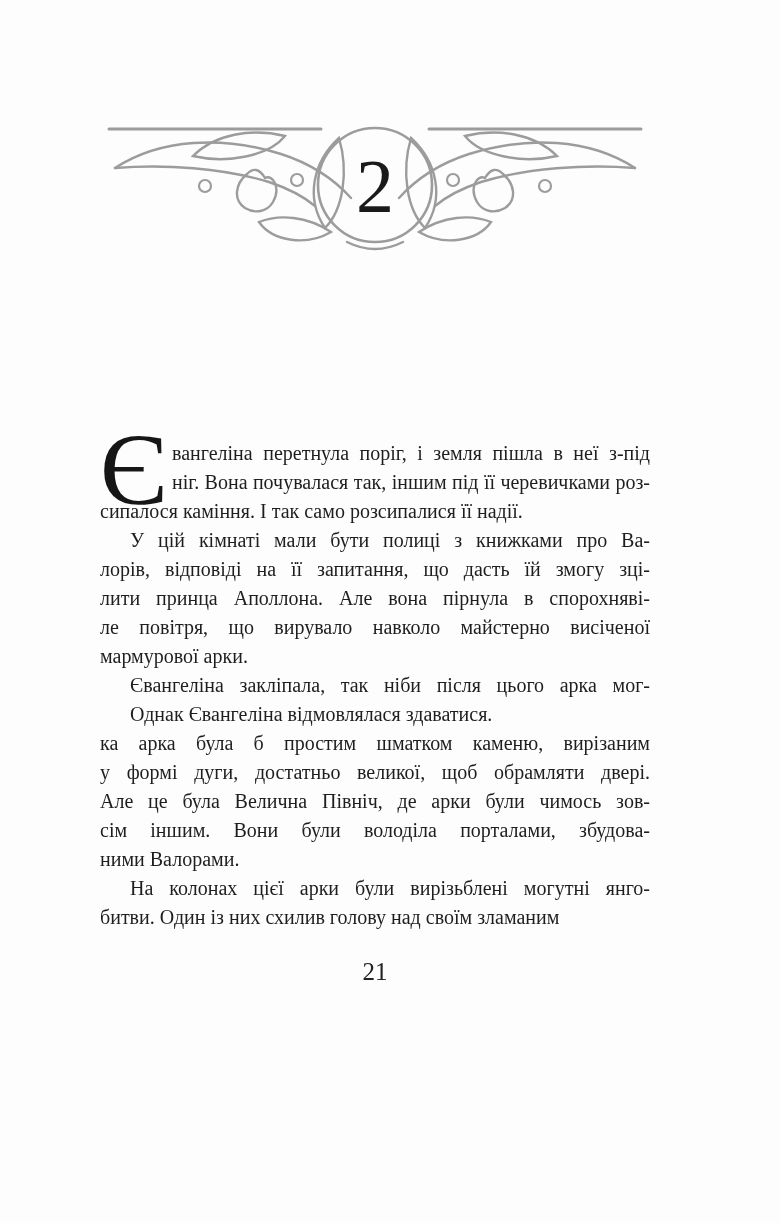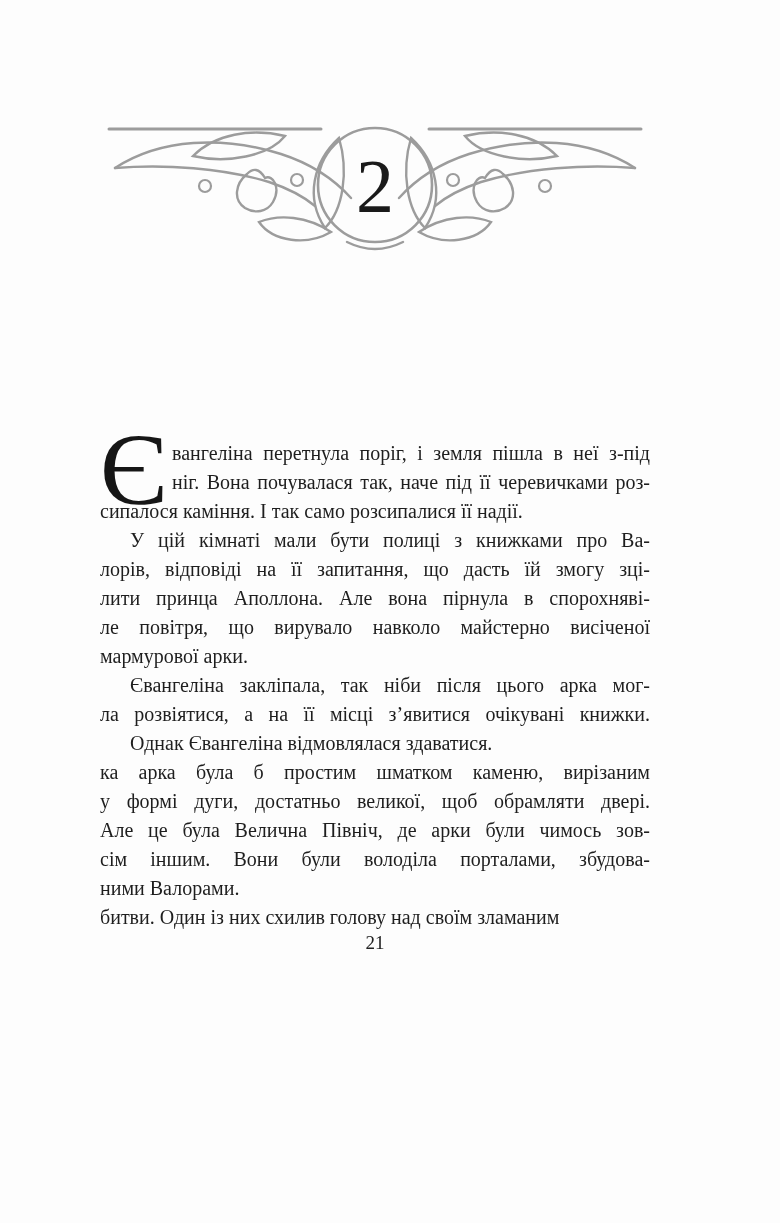--- a/index.html
+++ b/index.html
@@ -66,23 +66,24 @@
     width: 66px;
     margin: -14px 6px 0 0;
     font-size: 102px;
     line-height: 90px;
     font-weight: 400;
     color: #161616;
     text-align: left;
   }
   
   .footer {
+    margin-top: 26px;
     width: 550px;
     text-align: center;
-    font-size: 19px;
+    font-size: 25px;
     color: #222222;
   }
 </style>
 </head>
 <body>
 
 <div class="page">
 
   <div class="ornament-wrap">
     <svg class="ornament-svg" width="548" height="142" viewBox="0 0 548 142">
@@ -110,45 +111,45 @@
       </g>
 
       <text class="chapter-num" x="274" y="90" text-anchor="middle">2</text>
     </svg>
   </div>
 
   <div class="text-block">
       <div class="paragraph">
         <span class="dropcap">Є</span>
         <div class="line">вангеліна перетнула поріг, і земля пішла в неї з-під</div>
-        <div class="line">ніг. Вона почувалася так, наче під її черевичками роз-</div>
+        <div class="line">ніг. Вона почувалася так, іншим під її черевичками роз-</div>
         <div class="line last">сипалося каміння. І так само розсипалися її надії.</div>
       </div>
       <div class="paragraph">
         <div class="line indent">У цій кімнаті мали бути полиці з книжками про Ва-</div>
         <div class="line">лорів, відповіді на її запитання, що дасть їй змогу зці-</div>
         <div class="line">лити принца Аполлона. Але вона пірнула в спорохняві-</div>
         <div class="line">ле повітря, що вирувало навколо майстерно висіченої</div>
         <div class="line last">мармурової арки.</div>
       </div>
       <div class="paragraph">
         <div class="line indent">Євангеліна закліпала, так ніби після цього арка мог-</div>
-        <div class="line">ла розвіятися, а на її місці з’явитися очікувані книжки.</div>
       </div>
       <div class="paragraph">
         <div class="line indent last">Однак Євангеліна відмовлялася здаватися.</div>
       </div>
       <div class="paragraph">
         <div class="line">ка арка була б простим шматком каменю, вирізаним</div>
         <div class="line">у формі дуги, достатньо великої, щоб обрамляти двері.</div>
         <div class="line">Але це була Велична Північ, де арки були чимось зов-</div>
         <div class="line">сім іншим. Вони були володіла порталами, збудова-</div>
         <div class="line last">ними Валорами.</div>
       </div>
       <div class="paragraph">
+        <div class="line indent">На колонах цієї арки були вирізьблені могутні янго-</div>
         <div class="line last">битви. Один із них схилив голову над своїм зламаним</div>
       </div>
     </div>
 
   <div class="footer">
     <span>21</span>
   </div>
 
 </div>
 

